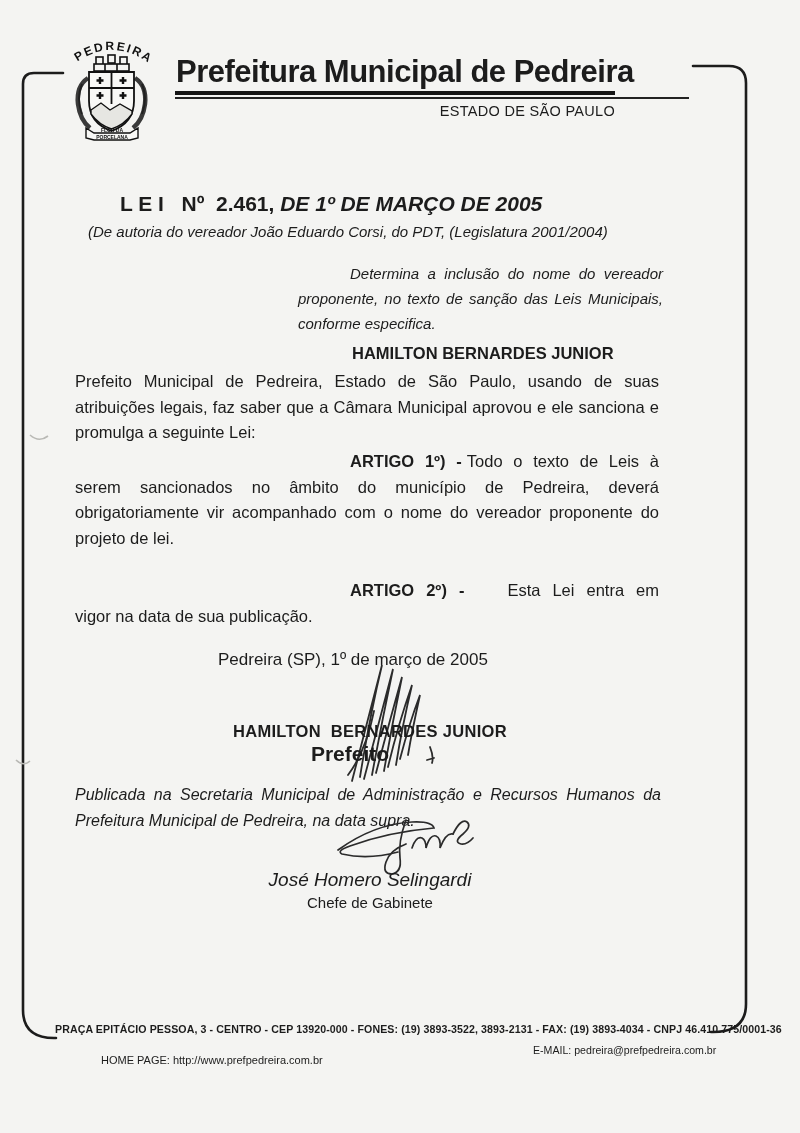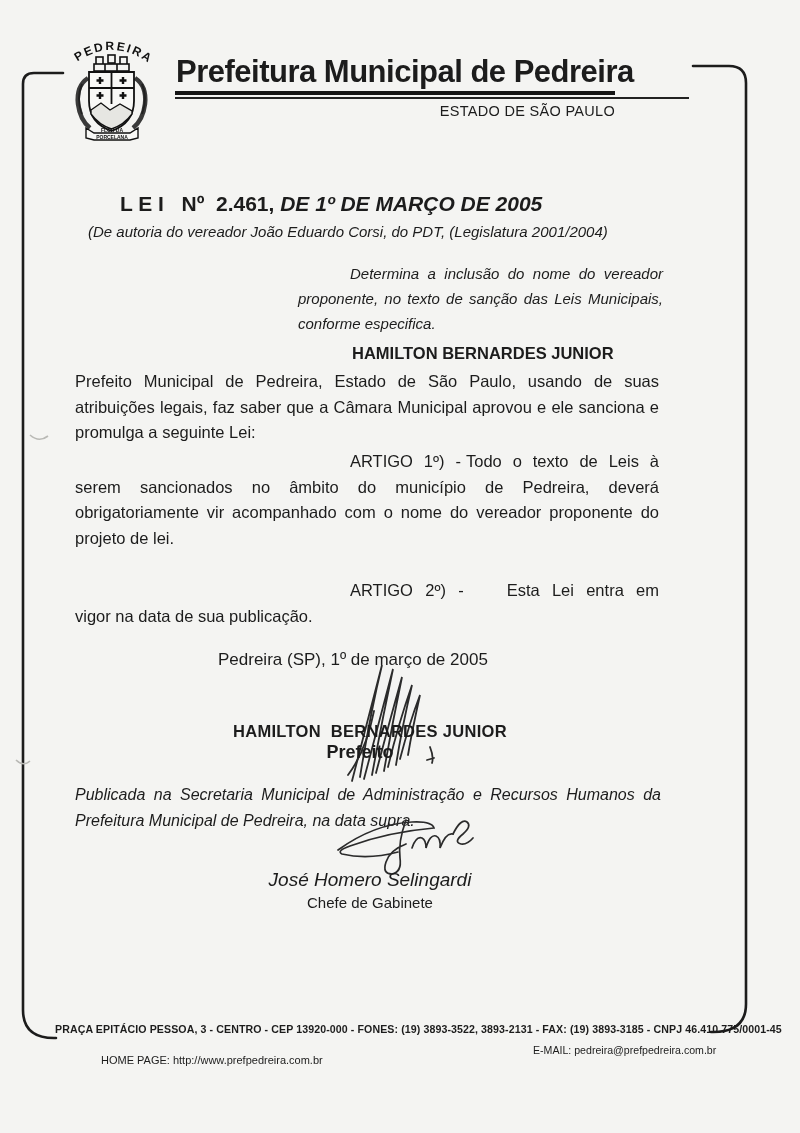--- a/index.html
+++ b/index.html
@@ -45,27 +45,27 @@
     left:75px;top:369px;width:584px;
     font-size:16.5px;line-height:25.5px;text-align:justify;
   }
   .article{
     left:75px;width:584px;
     font-size:16.5px;line-height:25.5px;text-align:justify;
     text-indent:275px;
   }
   .article1{top:449px;}
   .article2{top:578px;}
-  .art-label{font-weight:normal;padding-right:5px;}
+  .art-label{font-weight:bold;padding-right:5px;}
   .art-gap{display:inline-block;width:38px;}
   .dateline{left:218px;top:650px;font-size:17px;white-space:nowrap;}
 
   
   .mayor-name{left:233px;top:722px;font-size:16.5px;font-weight:bold;white-space:pre;letter-spacing:0.3px;}
-  .mayor-role{left:231px;top:742px;width:258px;text-align:center;font-size:18px;font-weight:bold;}
+  .mayor-role{left:221px;top:742px;width:258px;text-align:center;font-size:21px;font-weight:bold;}
   .pubnote{
     left:75px;top:782px;width:586px;
     font-size:16px;font-style:italic;line-height:26px;text-align:justify;
   }
   .chief-name{left:230px;top:869px;width:280px;text-align:center;font-size:19px;font-style:italic;white-space:nowrap;}
   .chief-role{left:230px;top:894px;width:280px;text-align:center;font-size:15px;}
 
   
   .footer-address{left:55px;top:1023px;font-size:10.6px;font-weight:bold;letter-spacing:0.1px;white-space:nowrap;}
   .footer-home{left:58px;top:1054px;font-size:11px;white-space:nowrap;padding-left:43px;}
@@ -174,17 +174,17 @@
   </svg>
 
   <div class="abs chief-role">Chefe de Gabinete</div>
   <div class="abs chief-name">José Homero Selingardi</div>
 
   <svg class="abs" style="left:0;top:0;" width="60" height="800" viewBox="0 0 60 800" fill="none" stroke="#b9b9b5" stroke-width="1.6">
     <path d="M30,435 q9,8 18,1"></path>
     <path d="M16,760 q7,7 14,1"></path>
   </svg>
 
-  <div class="abs footer-address">PRAÇA EPITÁCIO PESSOA, 3 - CENTRO - CEP 13920-000 - FONES: (19) 3893-3522, 3893-2131 - FAX: (19) 3893-3185 - CNPJ 46.410.775/0001-45</div>
+  <div class="abs footer-address">PRAÇA EPITÁCIO PESSOA, 3 - CENTRO - CEP 13920-000 - FONES: (19) 3893-3522, 3893-2131 - FAX: (19) 3893-4034 - CNPJ 46.410.775/0001-36</div>
   <div class="abs footer-home">HOME PAGE: http://www.prefpedreira.com.br</div>
   <div class="abs footer-email">E-MAIL: pedreira@prefpedreira.com.br</div>
 
 </div>
 
 </body></html>

